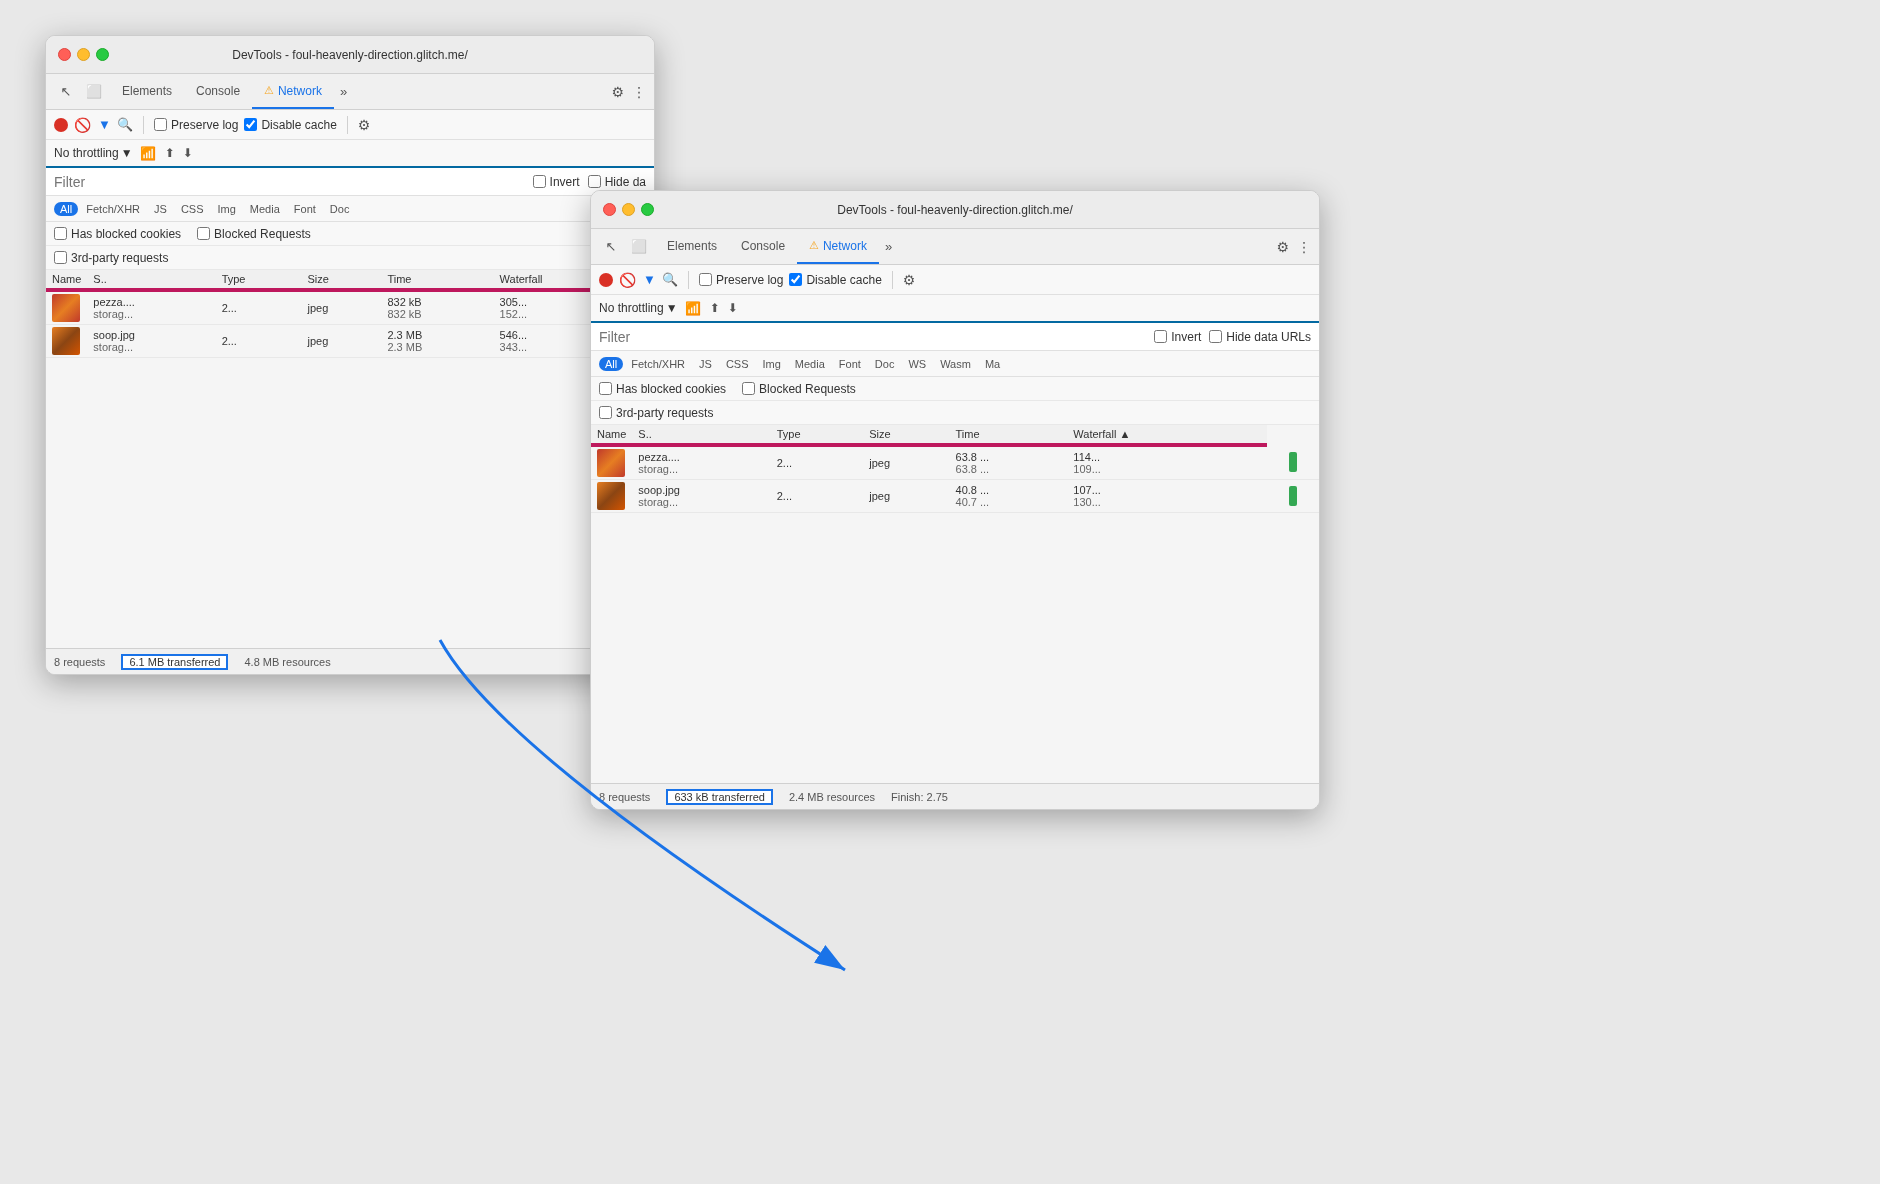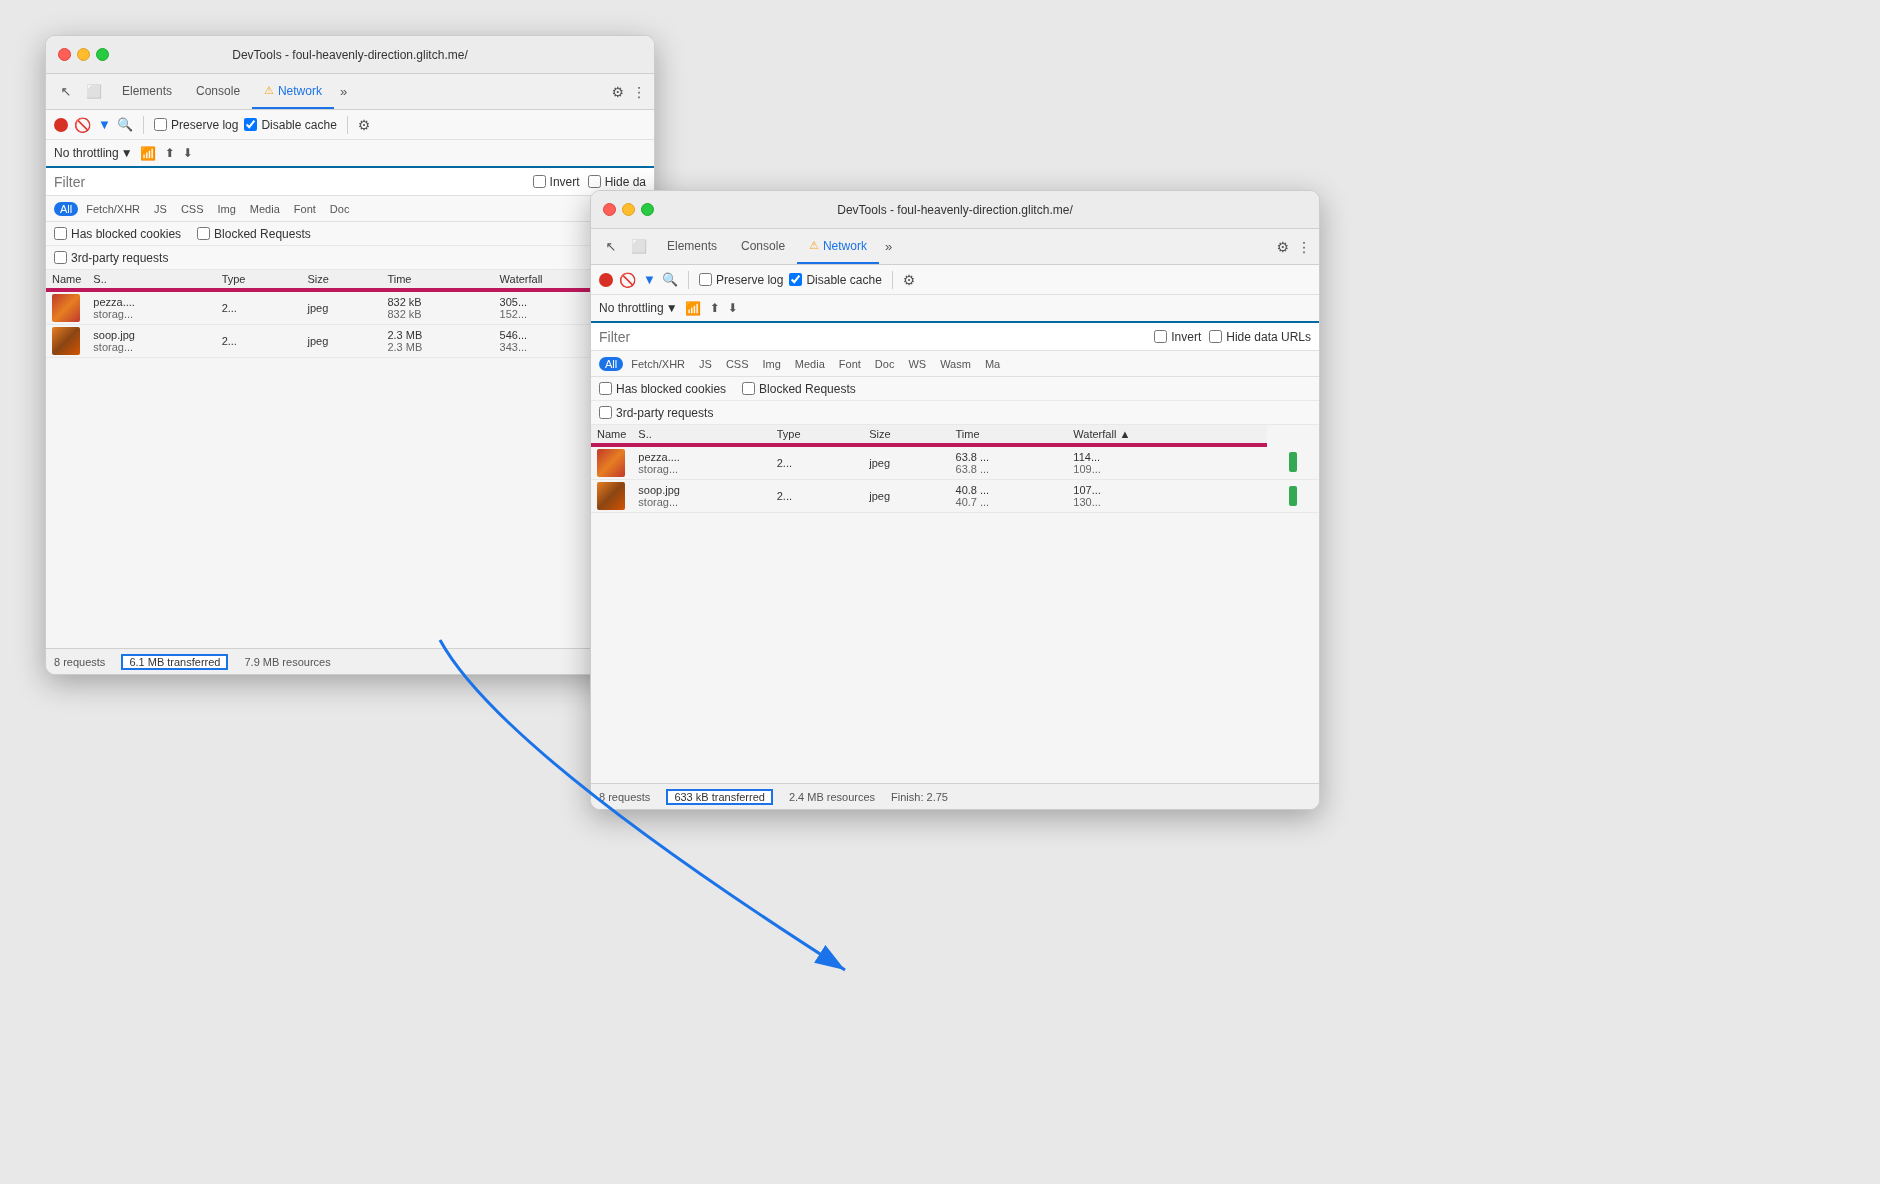--- a/index.html
+++ b/index.html
@@ -545,21 +545,21 @@
           </td>
           <td></td>
         </tr>
       </tbody>
     </table>
   </div>
 
   <div class="status-bar">
     <span>8 requests</span>
     <span class="highlight-box">6.1 MB transferred</span>
-    <span>7.9 MB resources</span>
+    <span>4.8 MB resources</span>
   </div>
 </div>
 
 <div class="devtools-window window-front">
 
   <div class="titlebar">
     <div class="traffic-lights">
       <div class="traffic-light tl-red"></div>
       <div class="traffic-light tl-yellow"></div>
       <div class="traffic-light tl-green"></div>

